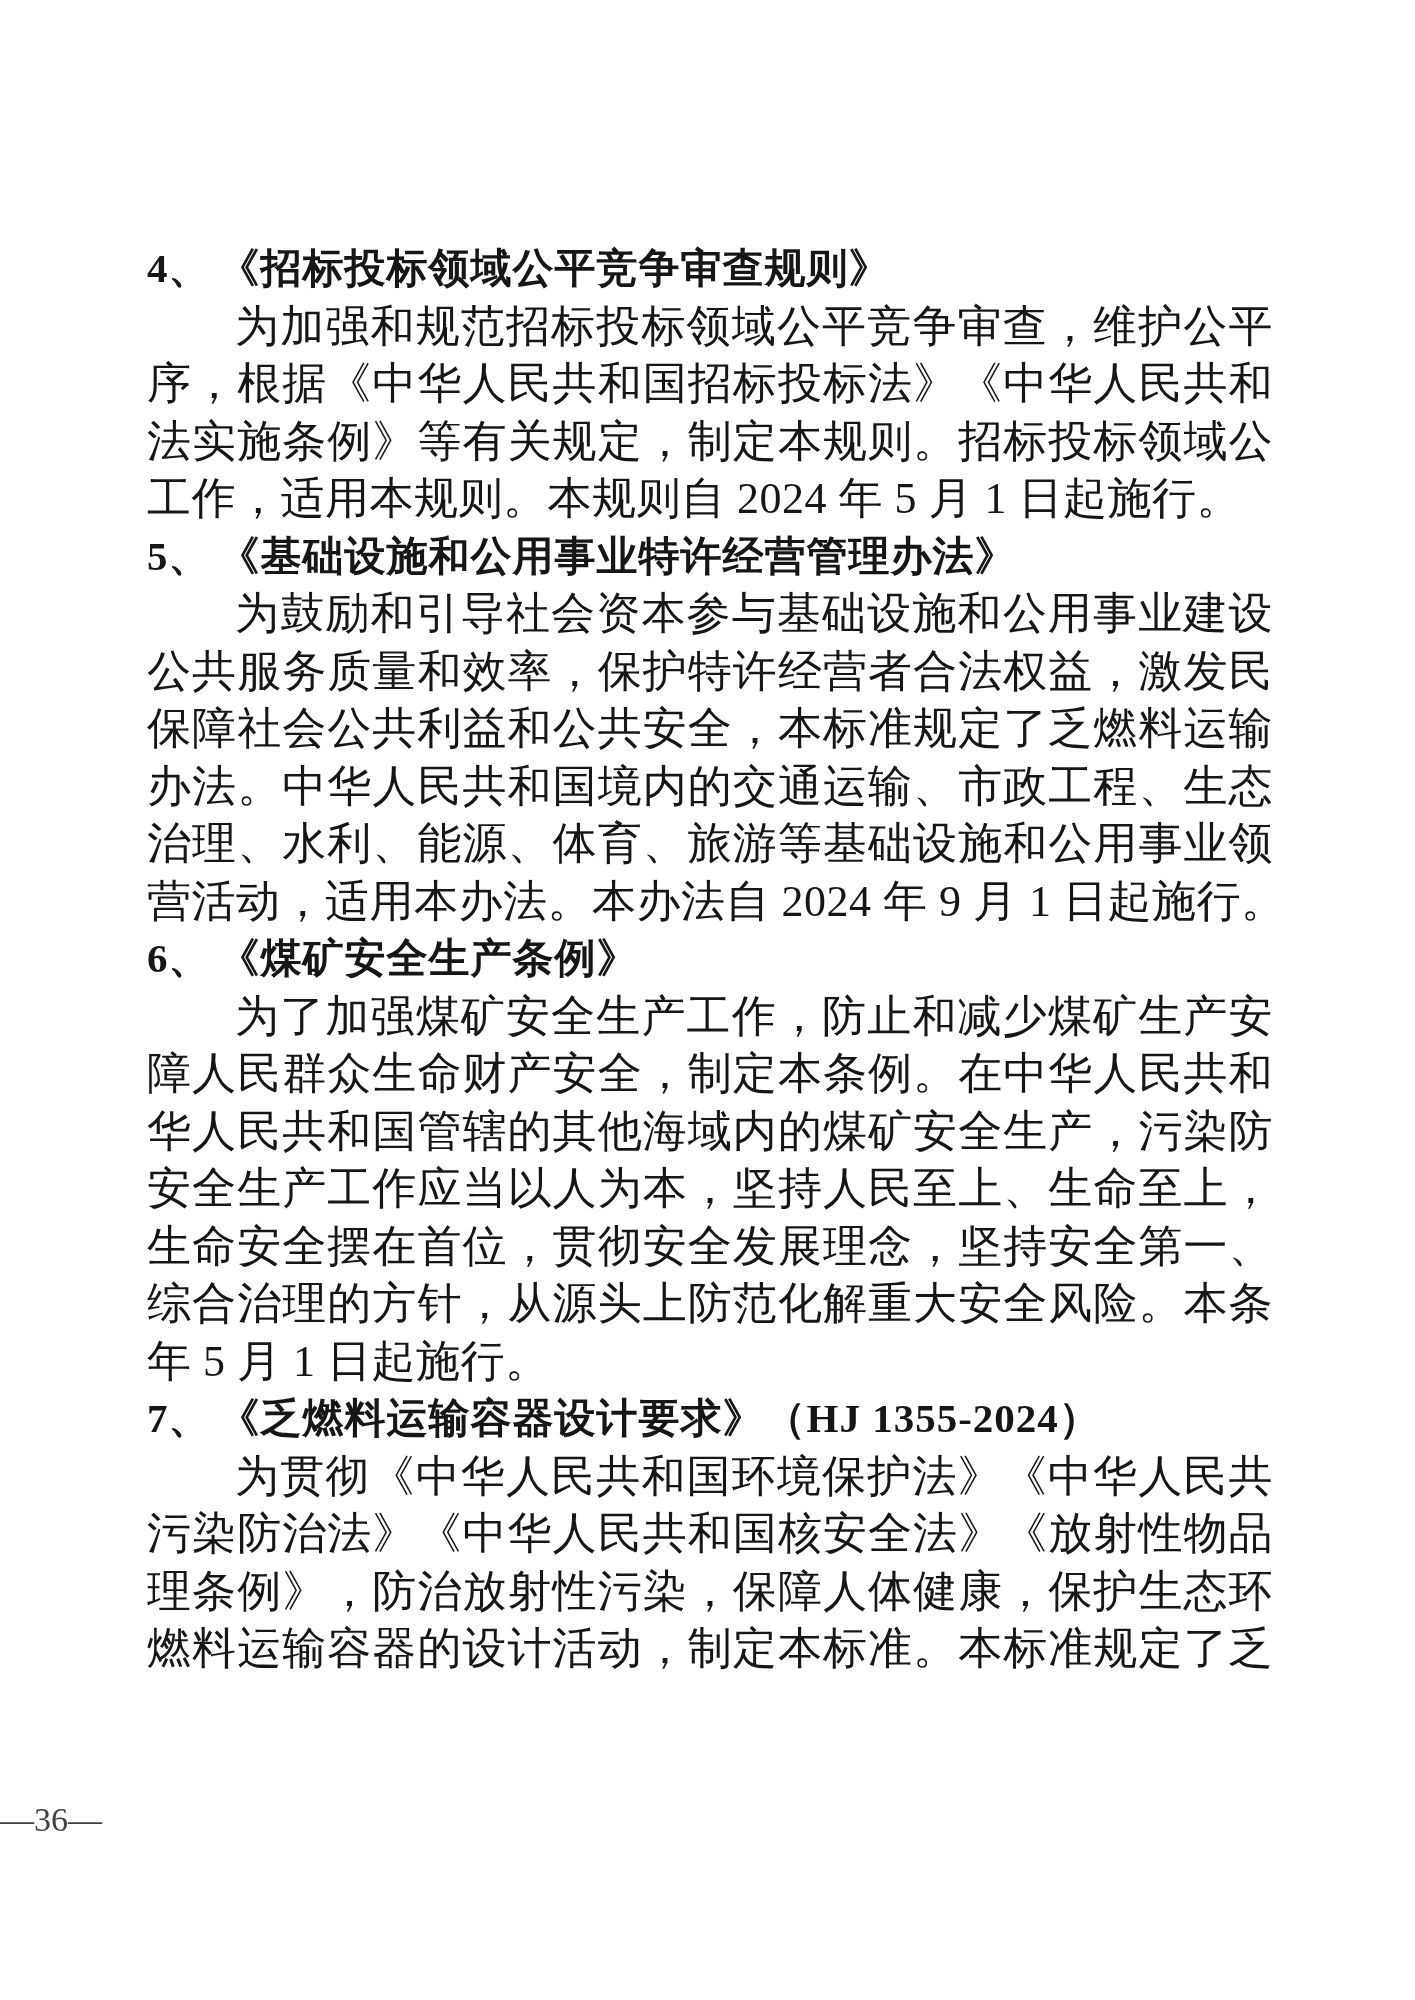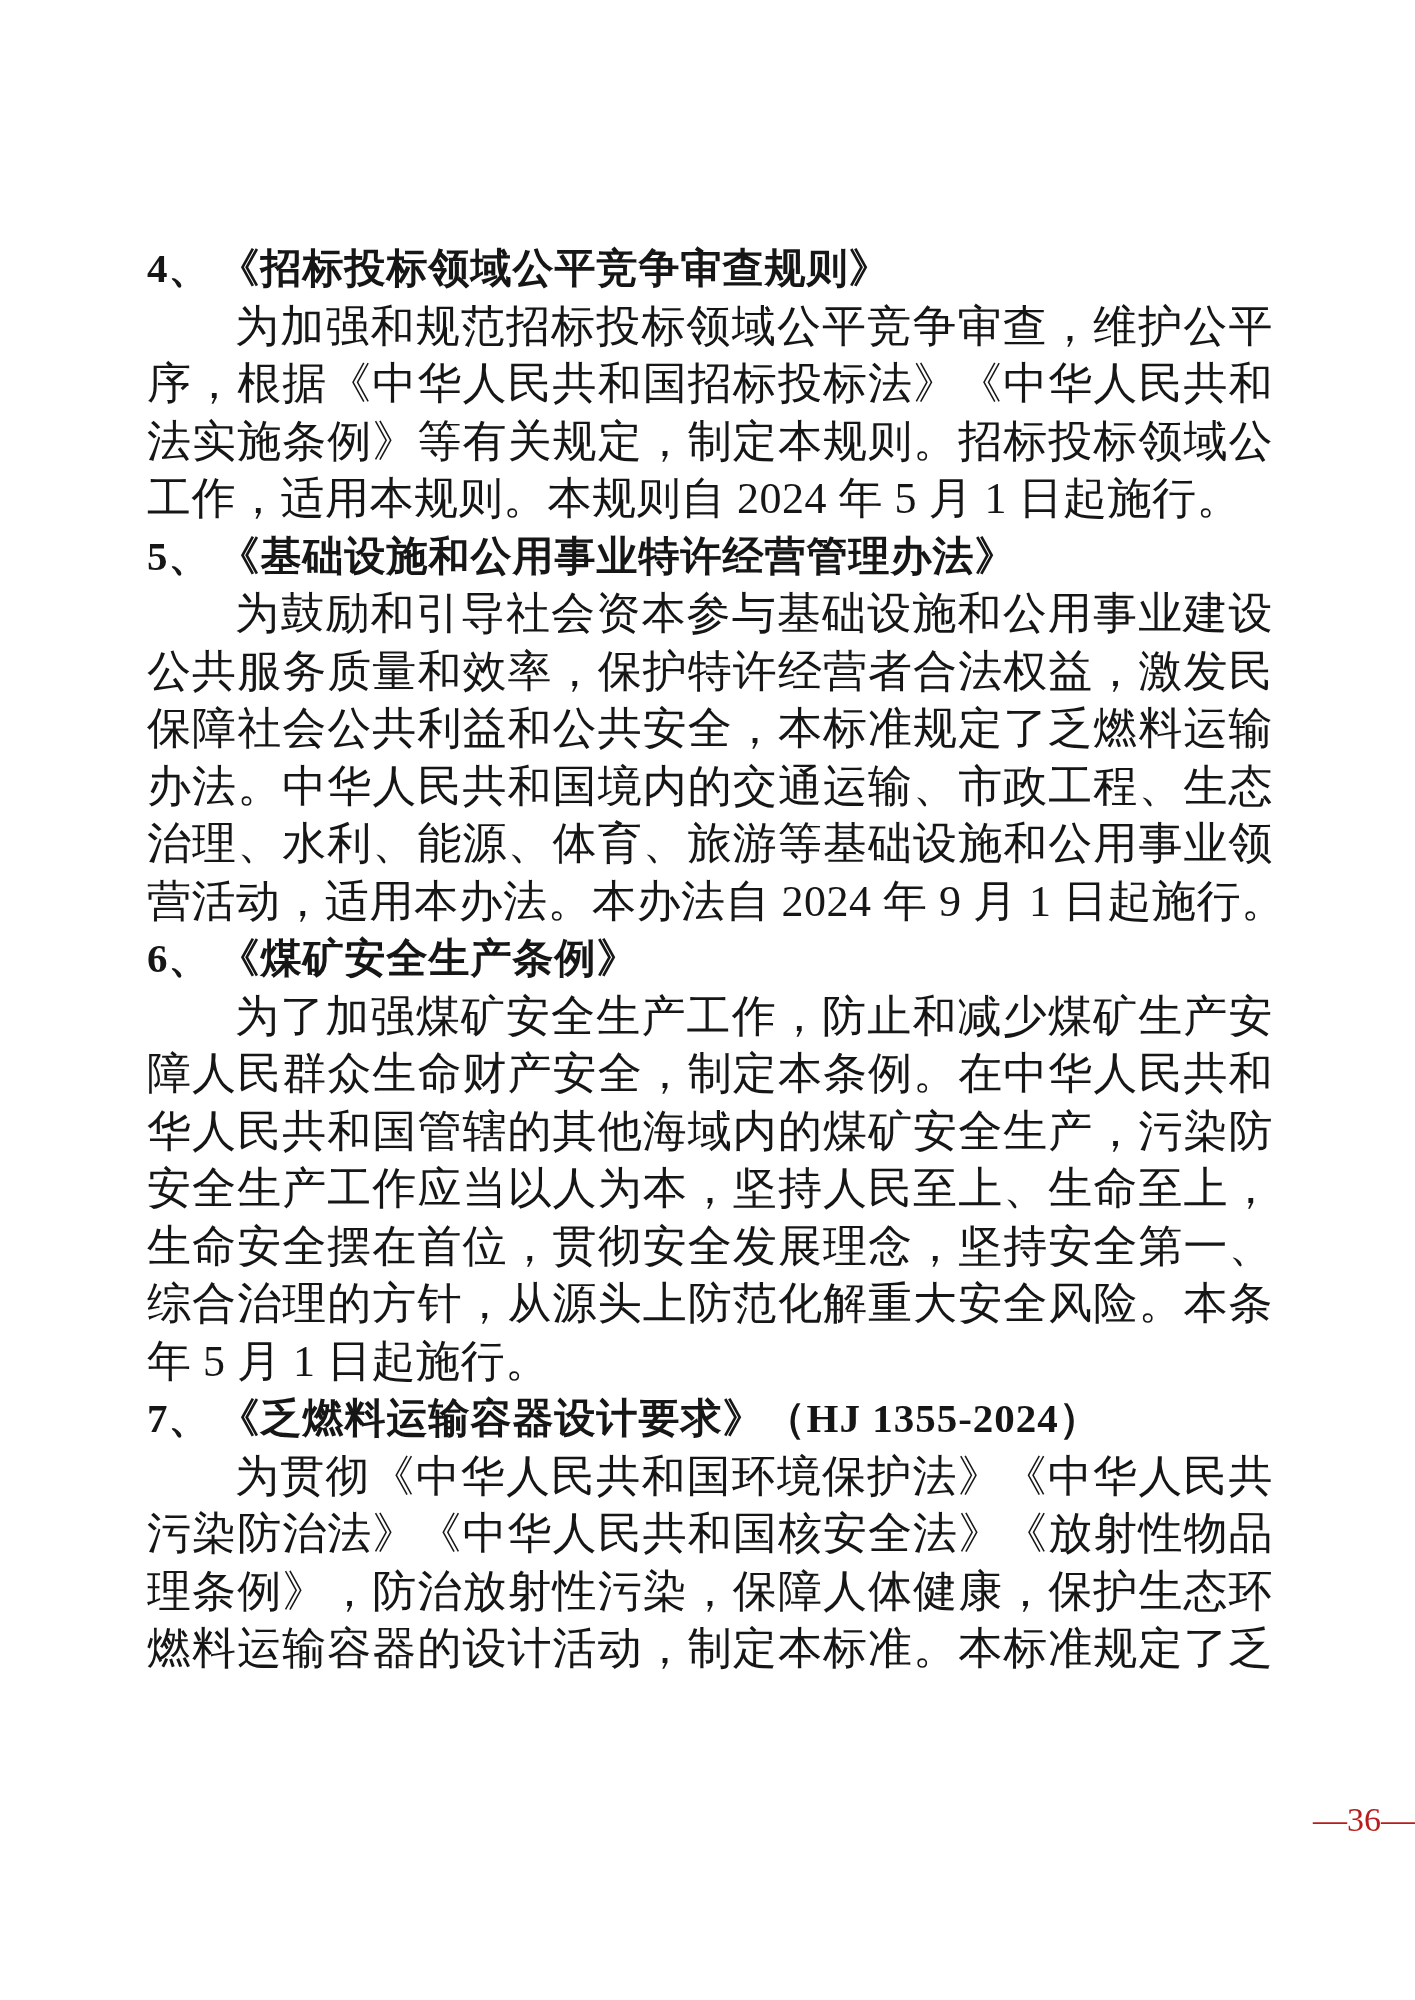--- a/index.html
+++ b/index.html
@@ -37,24 +37,24 @@
     white-space: nowrap;
   }
   .line.fill { text-align-last: justify; white-space: normal; overflow: hidden; }
   .line.start { text-indent: 2em; }
   .line.end { text-align-last: left; }
   .footer {
     position: absolute;
     top: 1798px;
     left: 0;
     width: 100%;
-    text-align: right;
+    text-align: left;
     font-size: 34px;
     line-height: 44px;
-    color: #b91c1c;
+    color: #404040;
   }
 </style>
 </head>
 <body>
 
 <div class="page">
   <div class="content">
 
     <div class="heading">
       <span class="num">4、</span><span>《招标投标领域公平竞争审查规则》</span>

